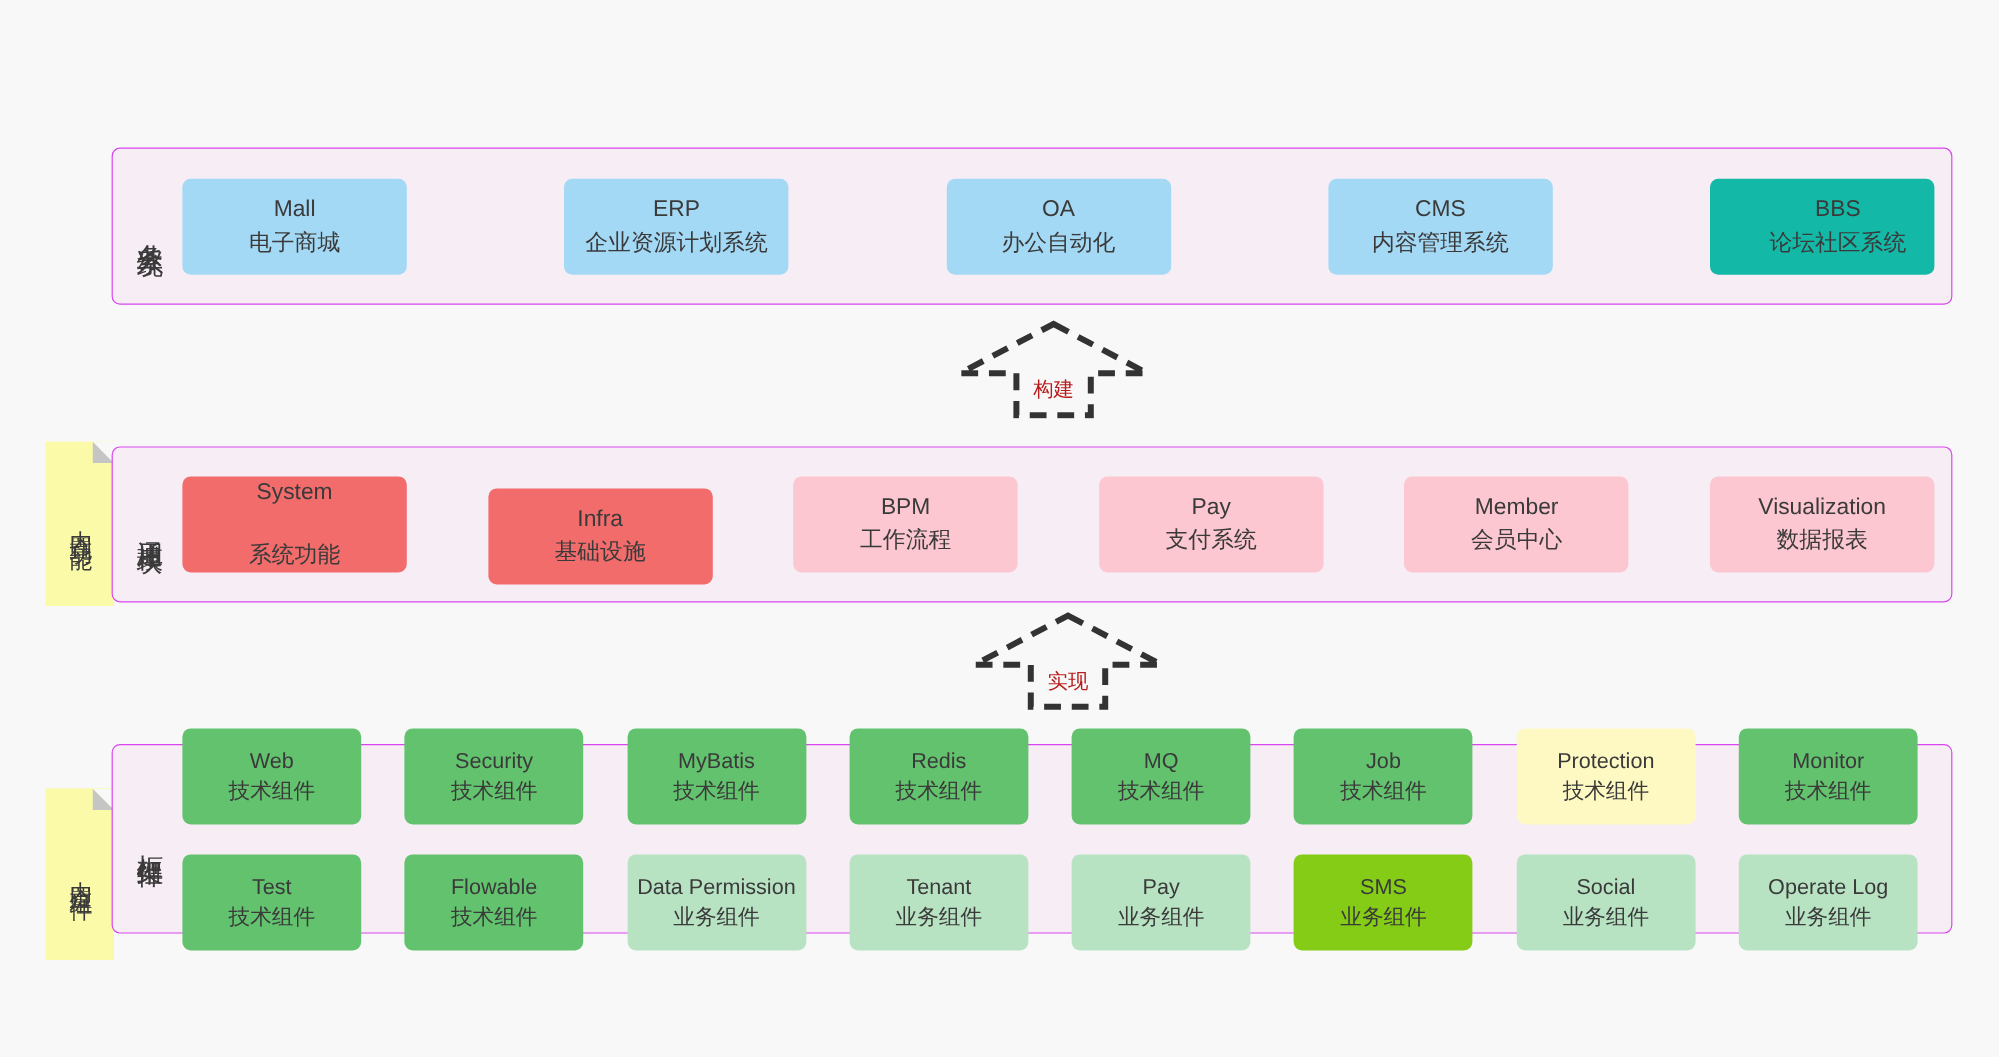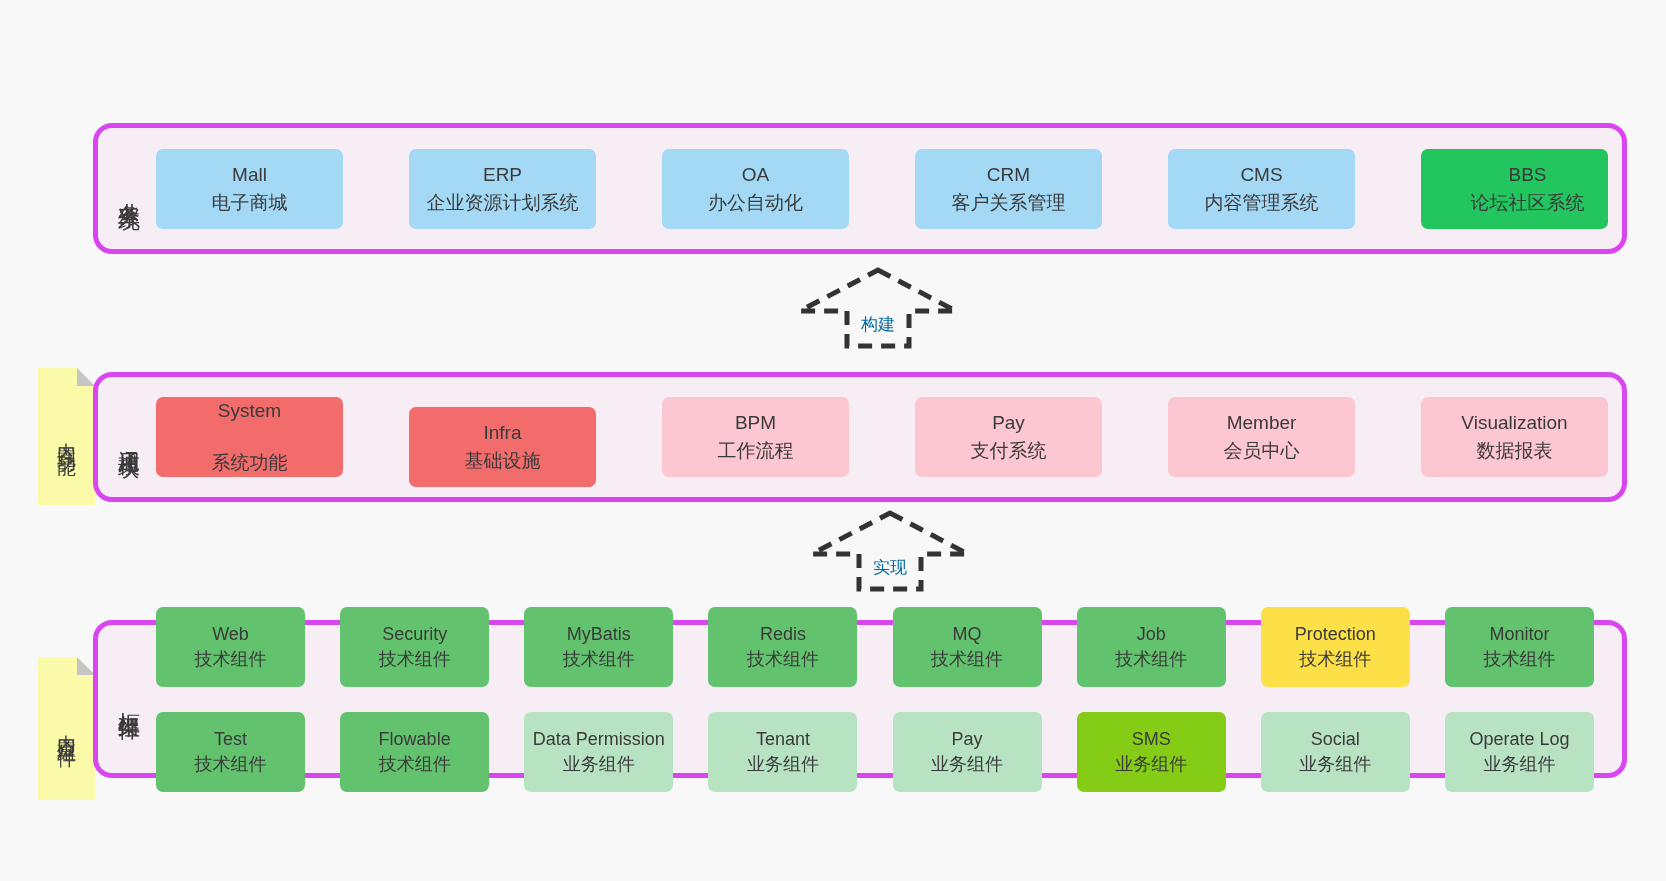--- a/index.html
+++ b/index.html
@@ -8,22 +8,22 @@
     width:1666px;height:881px;
     background:#f8f8f8;
     font-family:"Liberation Sans","DejaVu Sans",sans-serif;
     color:#3a3a3a;
     overflow:hidden;
   }
   .layer{
     position:absolute;left:93px;width:1534px;
     box-sizing:border-box;
     background:#f7edf5;
-    border:5px solid #d946ef;
-    border-radius:19px;
+    border:1px solid #d946ef;
+    border-radius:7px;
     z-index:2;
   }
   #layer-business{top:123px;height:131px;}
   #layer-modules{top:372px;height:130px;}
   #layer-components{top:620px;height:158px;}
   .side-label{
     position:absolute;left:12px;top:0;bottom:0;width:38px;
     display:flex;align-items:center;justify-content:center;
     writing-mode:vertical-rl;text-orientation:upright;
     font-size:22px;letter-spacing:2px;color:#3a3a3a;
@@ -69,21 +69,21 @@
   .arrow{
     position:absolute;width:170px;height:84px;z-index:3;
   }
   .arrow svg{position:absolute;inset:0;}
   #arrow-build{left:793px;top:265px;}
   #arrow-implement{left:805px;top:508px;}
   .arrow-label{
     position:absolute;left:50%;top:46px;transform:translateX(-50%);
     background:#f8f8f8;
     padding:2px 4px;
-    font-size:17px;color:#0369a1;
+    font-size:17px;color:#b91c1c;
     white-space:nowrap;
   }
 </style>
 </head>
 <body>
 
 <div class="sticker" id="sticker-modules">
   <span class="sticker-text">内置功能</span>
   <span class="sticker-cut"></span>
   <span class="sticker-fold"></span>
@@ -104,28 +104,24 @@
         </div>
         <div class="box" style="background: rgb(164, 217, 245);">
           <div>ERP</div>
           <div>企业资源计划系统</div>
         </div>
         <div class="box" style="background: rgb(164, 217, 245);">
           <div>OA</div>
           <div>办公自动化</div>
         </div>
         <div class="box" style="background: rgb(164, 217, 245);">
-          <div>CRM</div>
-          <div>客户关系管理</div>
-        </div>
-        <div class="box" style="background: rgb(164, 217, 245);">
           <div>CMS</div>
           <div>内容管理系统</div>
         </div>
-        <div class="box" style="background: #22c55e; padding-left: 26px;">
+        <div class="box" style="background: #14b8a6; padding-left: 26px;">
           <div>BBS</div>
           <div>论坛社区系统</div>
         </div>
       </div>
   </div>
 </div>
 
 <div class="layer" id="layer-modules">
   <div class="side-label">通用模块</div>
   <div class="rows-wrap rw-6">
@@ -179,21 +175,21 @@
           <div>技术组件</div>
         </div>
         <div class="box" style="background: rgb(98, 194, 109);">
           <div>MQ</div>
           <div>技术组件</div>
         </div>
         <div class="box" style="background: rgb(98, 194, 109); text-align: right;">
           <div>Job</div>
           <div>技术组件</div>
         </div>
-        <div class="box" style="background: #fde047; align-items: center;">
+        <div class="box" style="background: #fef9c3; align-items: center;">
           <div>Protection</div>
           <div>技术组件</div>
         </div>
         <div class="box" style="background: rgb(98, 194, 109);">
           <div>Monitor</div>
           <div>技术组件</div>
         </div>
       </div>
     <div class="row">
         <div class="box" style="background: rgb(98, 194, 109);">

